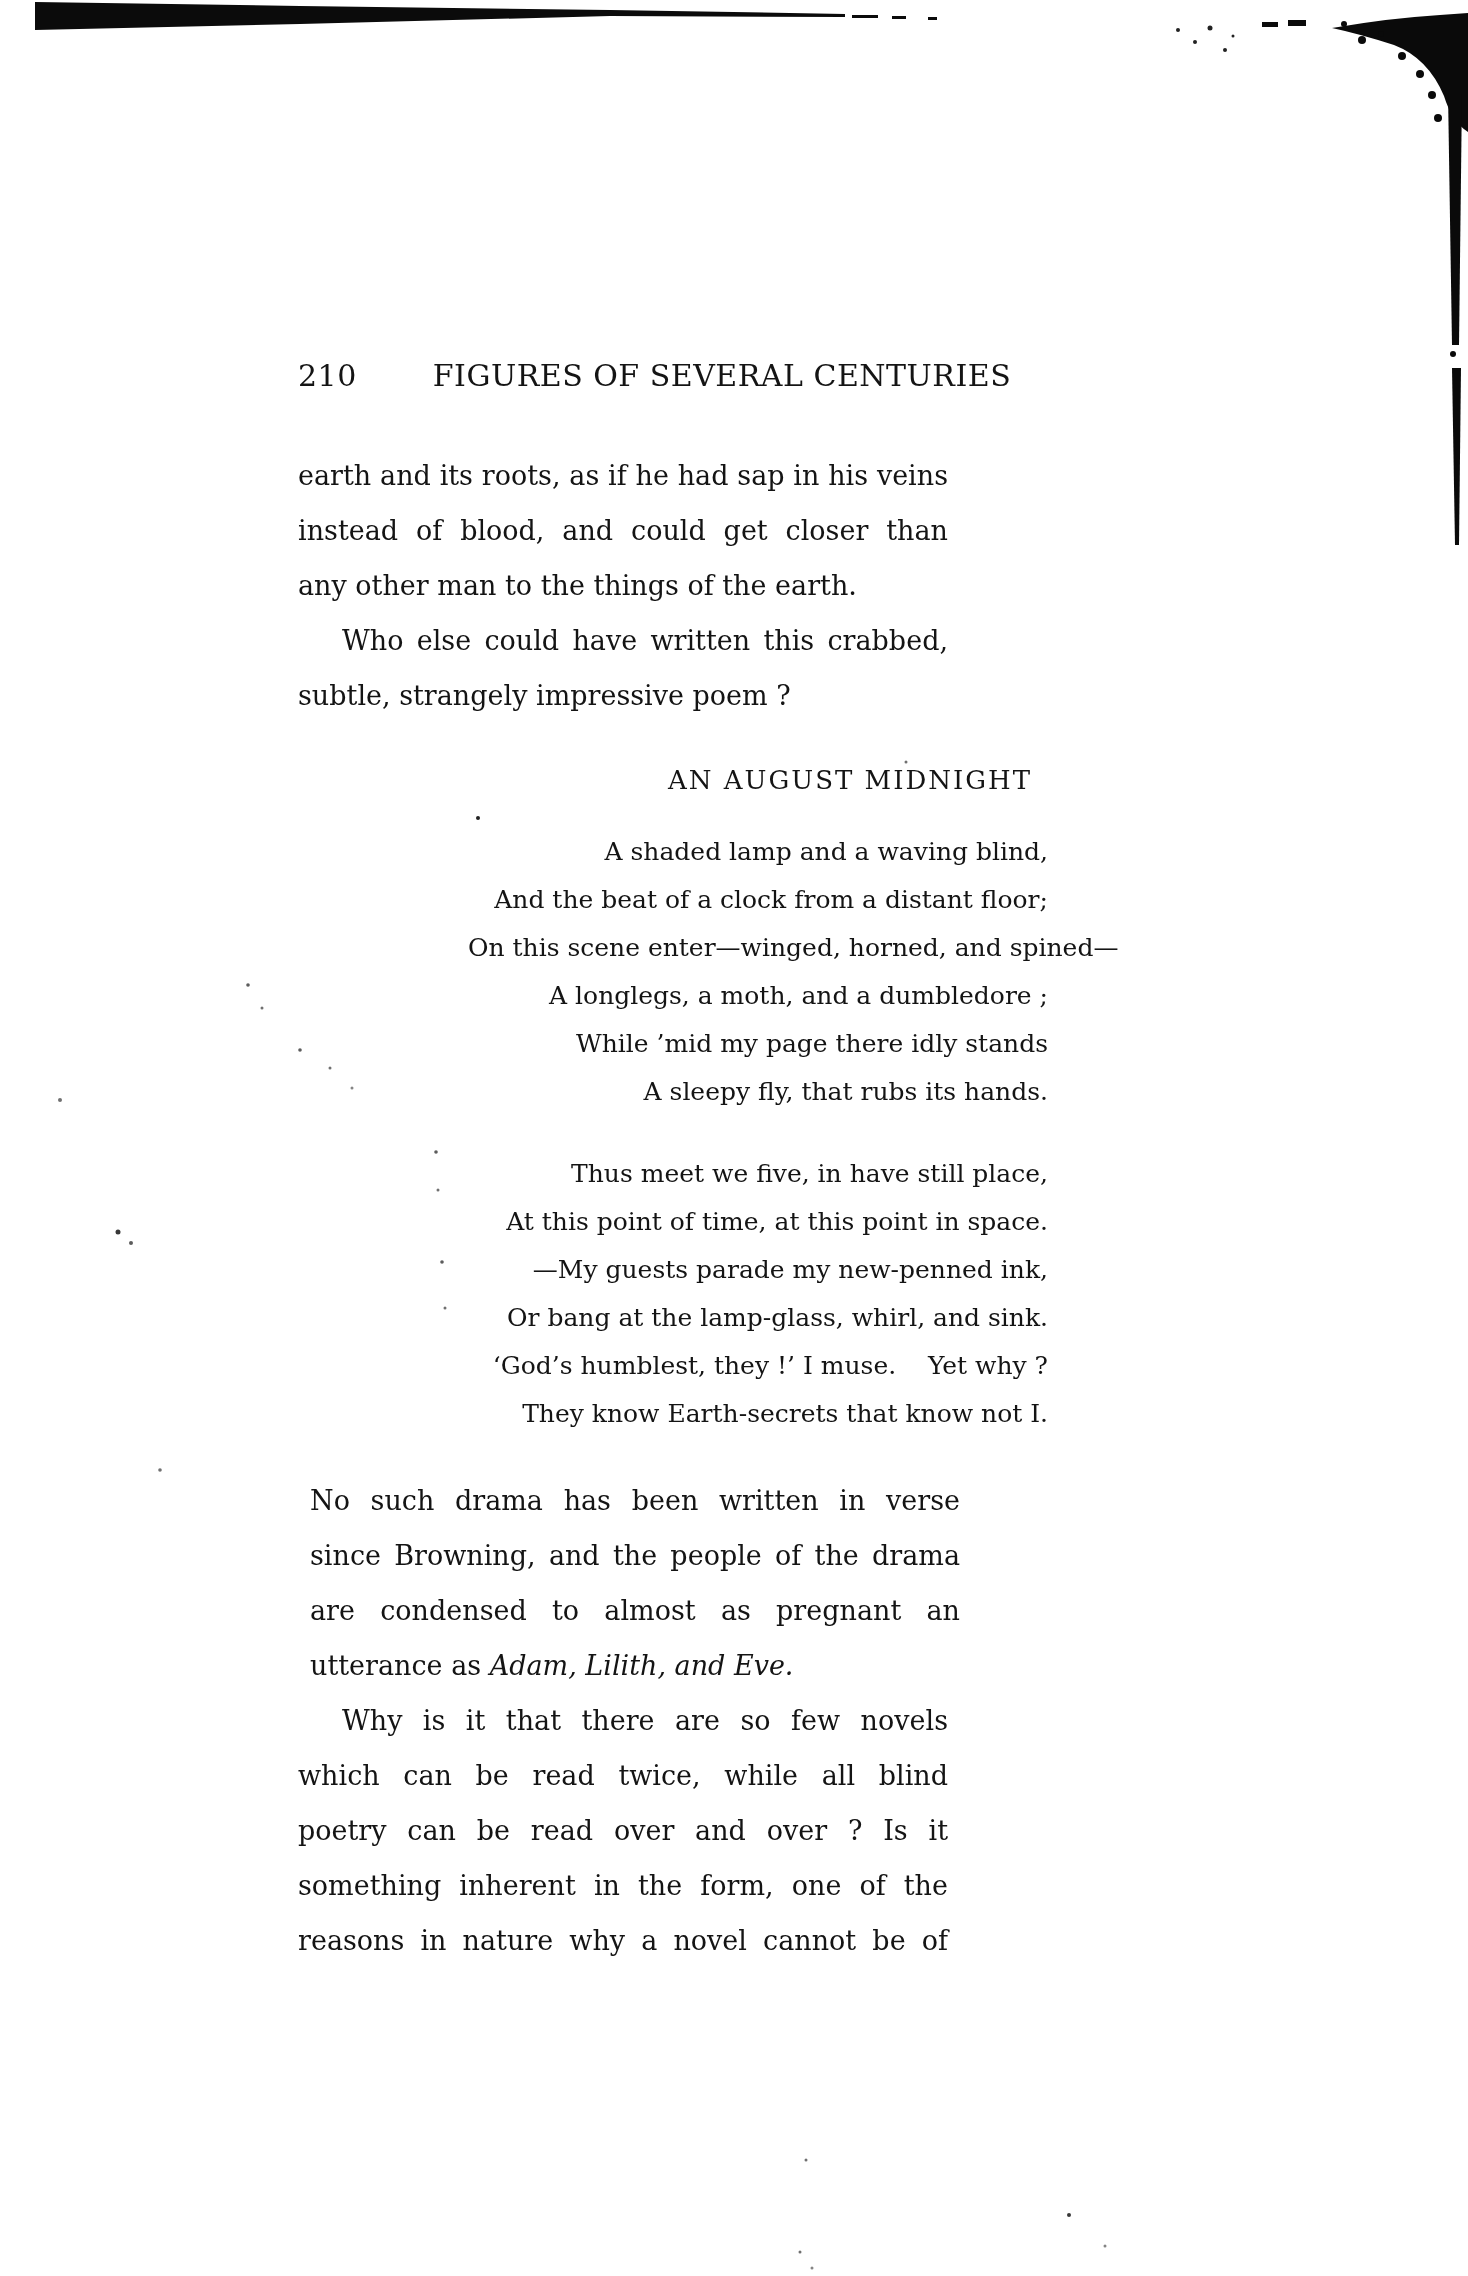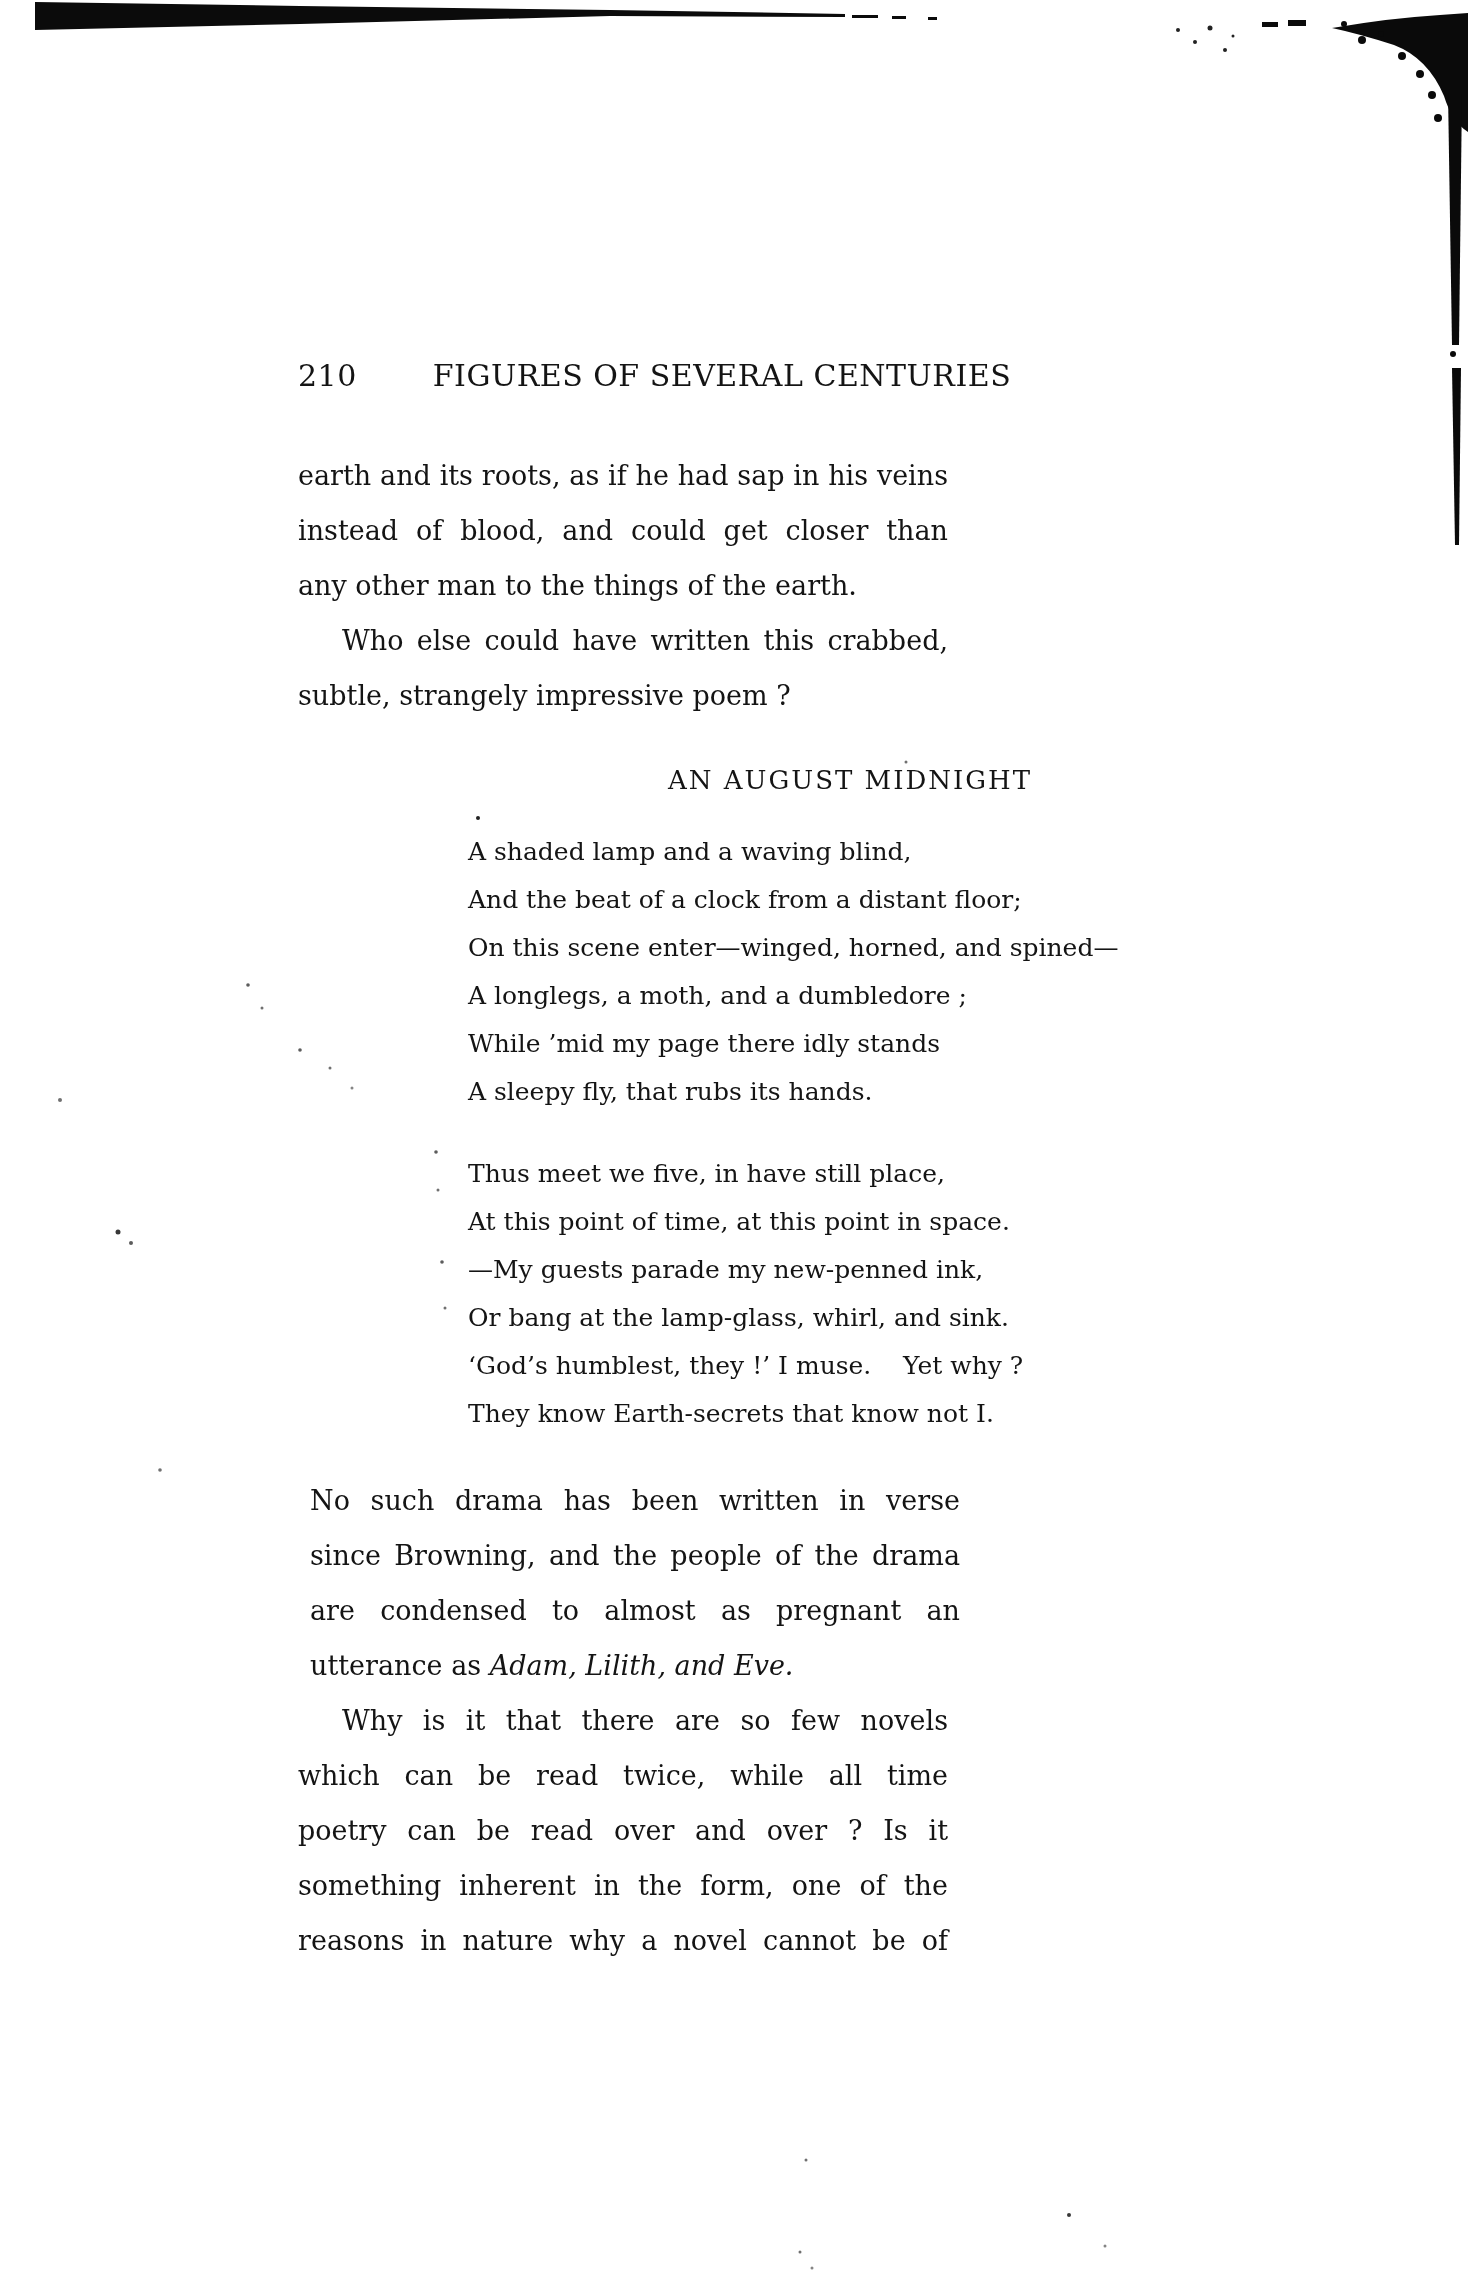--- a/index.html
+++ b/index.html
@@ -35,21 +35,21 @@
 
   .poem-heading{
     position:absolute;left:668px;top:765px;
     font-size:26px;letter-spacing:2px;white-space:nowrap;
   }
   .stanza{position:absolute;left:468px;width:580px;}
   .s1{top:828px;}
   .s2{top:1150px;}
   .stanza .line{
     height:48px;line-height:48px;font-size:25px;
-    text-align:left;text-align-last:auto;white-space:pre;
+    text-align:right;text-align-last:auto;white-space:pre;
   }
   .italic{font-style:italic;}
 </style>
 </head>
 <body>
 
 <div class="page">
 
   <svg class="artifact-layer" width="1468" height="2276" viewBox="0 0 1468 2276" aria-hidden="true">
 
@@ -139,19 +139,19 @@
 
   <div class="block p3">
       <div class="line">No such drama has been written in verse</div>
       <div class="line">since Browning, and the people of the drama</div>
       <div class="line">are condensed to almost as pregnant an</div>
       <div class="line last"><span>utterance as </span><span class="italic">Adam, Lilith, and Eve.</span></div>
     </div>
 
   <div class="block p4">
       <div class="line indent">Why is it that there are so few novels</div>
-      <div class="line">which can be read twice, while all time</div>
+      <div class="line">which can be read twice, while all blind</div>
       <div class="line">poetry can be read over and over ? Is it</div>
       <div class="line">something inherent in the form, one of the</div>
       <div class="line">reasons in nature why a novel cannot be of</div>
     </div>
 
 </div>
 
 </body></html>

